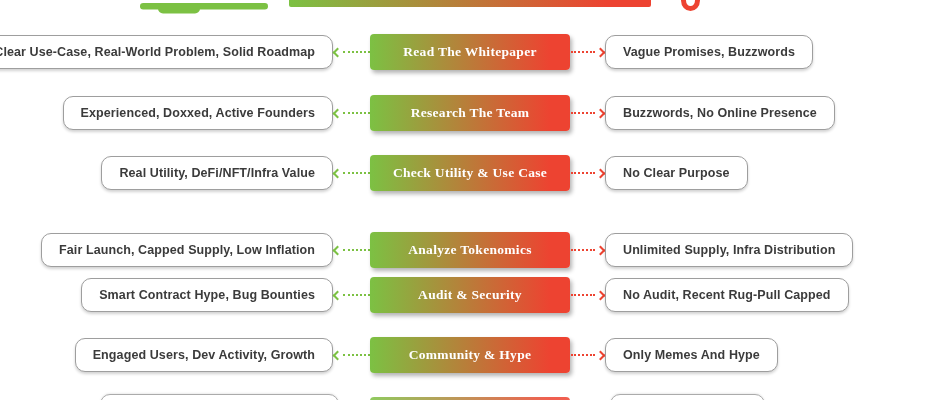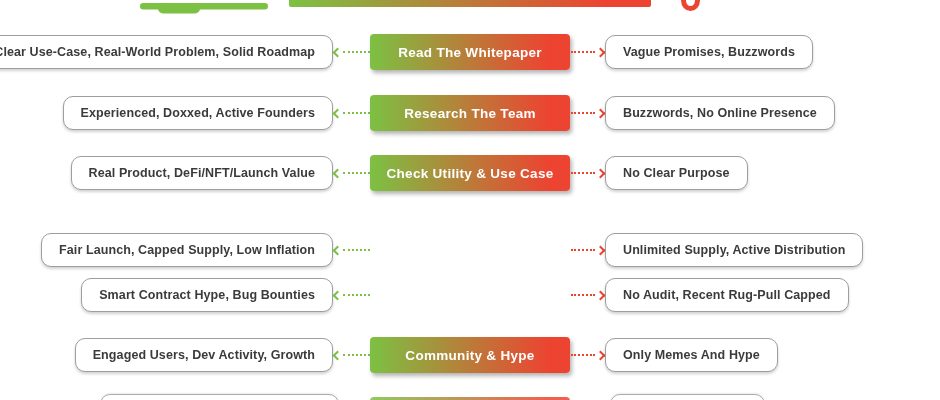--- a/index.html
+++ b/index.html
@@ -36,21 +36,21 @@
     font-size:12.5px;font-weight:700;color:var(--box-text);letter-spacing:0.1px;
     box-shadow:0 2px 3px rgba(0,0,0,0.18);
   }
   .box.left{right:607px;}
   .box.right{left:605px;}
   .btn{
     position:absolute;left:370px;top:50%;transform:translateY(-50%);
     width:200px;height:36px;display:flex;align-items:center;justify-content:center;
     background:linear-gradient(90deg,var(--green) 0%,var(--red) 90%);
     color:var(--btn-text);font-size:13.5px;font-weight:700;letter-spacing:0.3px;
-    border-radius:4px;box-shadow:2px 3px 4px rgba(0,0,0,0.3);white-space:nowrap;
+    border-radius:4px;box-shadow:2px 3px 4px rgba(0,0,0,0.3);white-space:nowrap;font-family:Liberation Serif, serif;
   }
   .arrow{position:absolute;top:50%;transform:translateY(-50%);display:flex;align-items:center;height:10px;}
   .arrow.green{left:334px;width:36px;color:var(--green);}
   .arrow.red{left:571px;width:33px;color:var(--red);}
   .dots{flex:1;height:0;border-top:2px dotted currentColor;}
   .chev{width:7px;height:7px;flex:none;box-sizing:border-box;}
   .chev.lt{border-left:2.5px solid currentColor;border-bottom:2.5px solid currentColor;transform:rotate(45deg);margin-right:2px;}
   .chev.rt{border-right:2.5px solid currentColor;border-top:2.5px solid currentColor;transform:rotate(45deg);margin-left:2px;}
   
   .frag-box{
@@ -117,21 +117,21 @@
       <span class="dots"></span>
       <span class="chev rt"></span>
     </div>
     <div class="box right">
       <span>Buzzwords, No Online Presence</span>
     </div>
   </div>
 
   <div class="row" style="top: 173px;">
     <div class="box left">
-      <span>Real Product, DeFi/NFT/Launch Value</span>
+      <span>Real Utility, DeFi/NFT/Infra Value</span>
     </div>
     <div class="arrow green">
       <span class="chev lt"></span>
       <span class="dots"></span>
     </div>
     <div class="btn">
       <span>Check Utility &amp; Use Case</span>
     </div>
     <div class="arrow red">
       <span class="dots"></span>
@@ -143,36 +143,42 @@
   </div>
 
   <div class="row" style="top: 250px;">
     <div class="box left">
       <span>Fair Launch, Capped Supply, Low Inflation</span>
     </div>
     <div class="arrow green">
       <span class="chev lt"></span>
       <span class="dots"></span>
     </div>
-    <div class="arrow red">
-      <span class="dots"></span>
-      <span class="chev rt"></span>
-    </div>
-    <div class="box right">
-      <span>Unlimited Supply, Active Distribution</span>
+    <div class="btn">
+      <span>Analyze Tokenomics</span>
+    </div>
+    <div class="arrow red">
+      <span class="dots"></span>
+      <span class="chev rt"></span>
+    </div>
+    <div class="box right">
+      <span>Unlimited Supply, Infra Distribution</span>
     </div>
   </div>
 
   <div class="row" style="top: 295px;">
     <div class="box left">
       <span>Smart Contract Hype, Bug Bounties</span>
     </div>
     <div class="arrow green">
       <span class="chev lt"></span>
       <span class="dots"></span>
+    </div>
+    <div class="btn">
+      <span>Audit &amp; Security</span>
     </div>
     <div class="arrow red">
       <span class="dots"></span>
       <span class="chev rt"></span>
     </div>
     <div class="box right">
       <span>No Audit, Recent Rug-Pull Capped</span>
     </div>
   </div>
 

